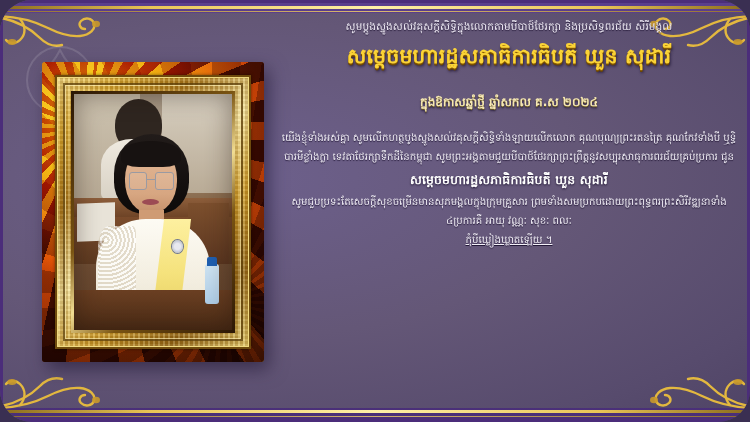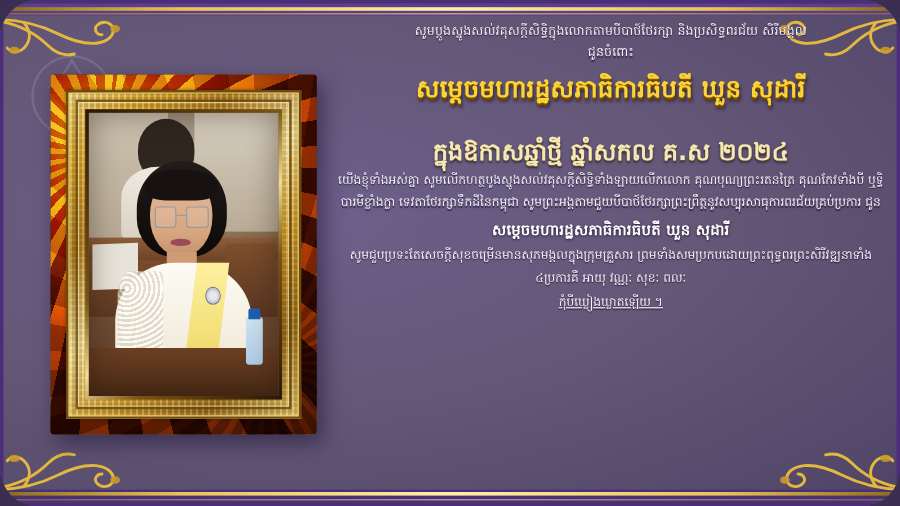--- a/index.html
+++ b/index.html
@@ -171,29 +171,29 @@
     color:#fbd437;
     letter-spacing:.2px;
     text-shadow:
       0 1px 0 #8a5d06,
       0 2px 0 #6b4604,
       1px 3px 3px rgba(20,10,40,.75);
   }
 
   .subtitle-gold {
     margin-top:25px;
-    font-size:20px; font-weight:bold; line-height:1.3;
+    font-size:12px; font-weight:bold; line-height:1.3;
     color:#f6e8b4;
     text-shadow:
       0 1px 0 #6b5a22,
       0 2px 2px rgba(20,10,40,.8);
   }
 
   .body-txt {
-    margin-top:2px;
+    margin-top:18px;
     font-size:10.2px; line-height:1.88;
     color:#f3f0f8;
     text-shadow:0 1px 1px rgba(20,10,40,.8);
     padding:0 1px;
   }
   .body-name {
     display:block;
     font-size:12.4px; font-weight:bold;
     color:#ffffff;
     letter-spacing:.2px;
@@ -297,21 +297,20 @@
         <div class="ph-bottle"></div>
         <div class="ph-bottleCap"></div>
         <div class="ph-vignette"></div>
       </div>
     </div>
   </div>
 
   <div class="text-col">
 
     <div class="intro khmer">សូមប្តូងស្នូងសល់វគុសក្តីសិទ្ធិក្នុងលោកតាមបីបាថ៍ថែរក្សា និងប្រសិទ្ធពរជ័យ សិរីមង្គល</div>
-    <div class="intro intro-2 khmer">ជូនចំពោះ</div>
 
     <div class="title-gold khmer">សម្តេចមហារដ្ឋសភាធិការធិបតី ឃួន សុដារី</div>
 
     <div class="subtitle-gold khmer">ក្នុងឱកាសឆ្នាំថ្មី ឆ្នាំសកល គ.ស ២០២៤</div>
 
     <div class="body-txt khmer">
       <span>យើងខ្ញុំទាំងអស់គ្នា សូមលើកហត្ថបូងស្នូងសល់វគុសក្តីសិទ្ធិទាំងឡាយលើកលោក</span>
       <span>គុណបុណ្យព្រះរតនត្រៃ គុណកែវទាំងបី ឬទ្ធិបារមីខ្លាំងក្លា ទេវតាថែរក្សាទឹកដីនៃកម្ពុជា</span>
       <span>សូមព្រះអង្គតាមជួយបីបាថ៍ថែរក្សាព្រះព្រឹត្តនូវសប្បុរសាធុការពរជ័យគ្រប់ប្រការ ជូន</span>
       <span class="body-name">សម្តេចមហារដ្ឋសភាធិការធិបតី ឃួន សុដារី</span>

